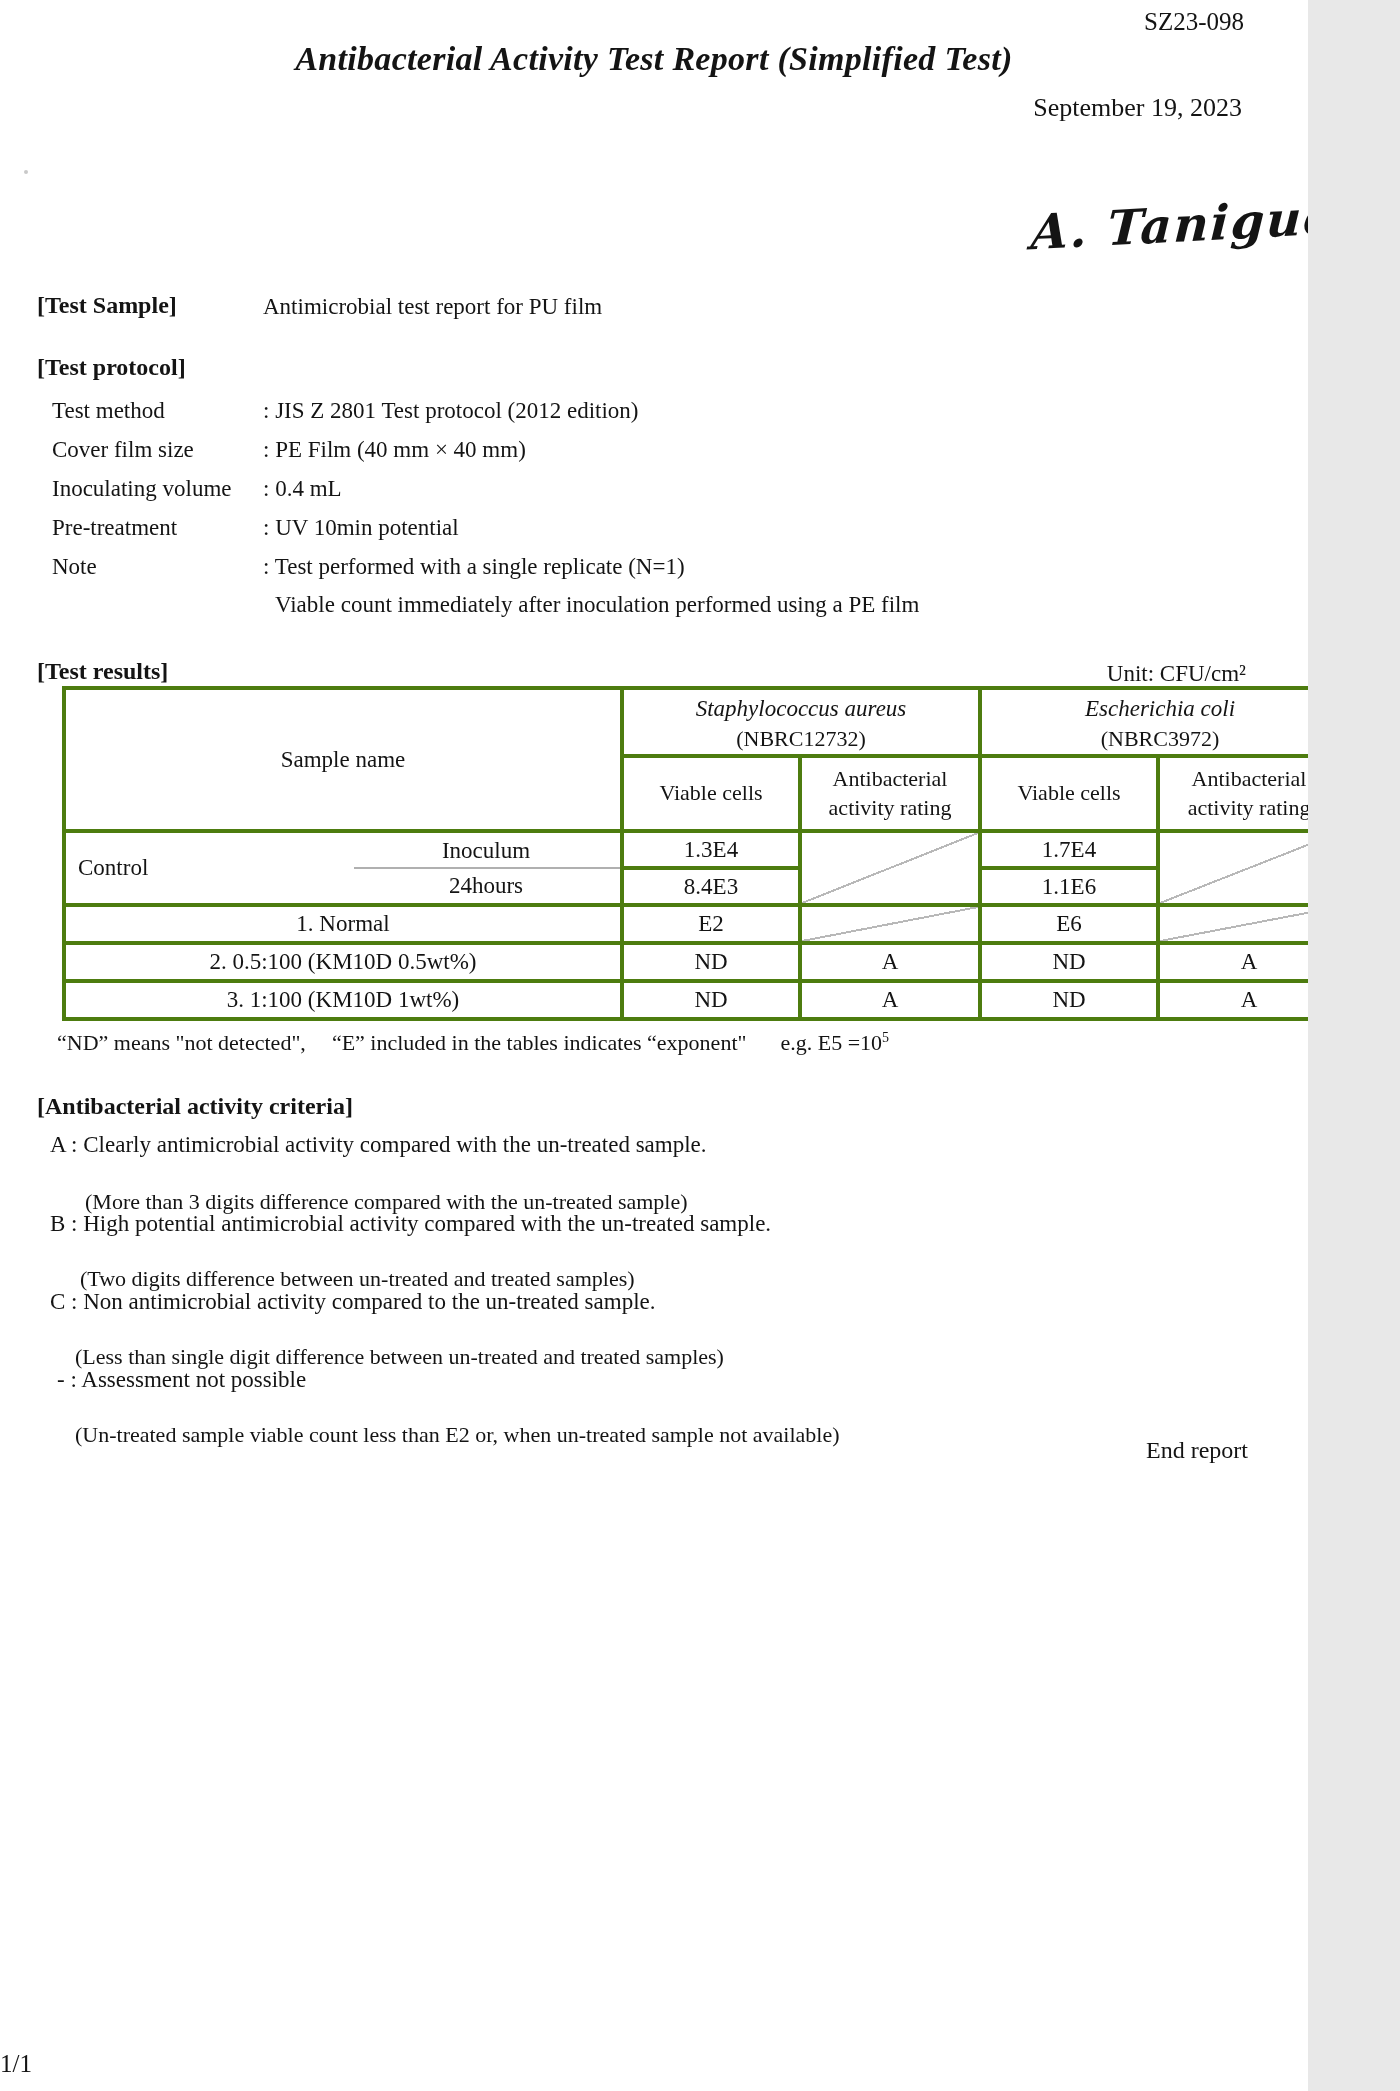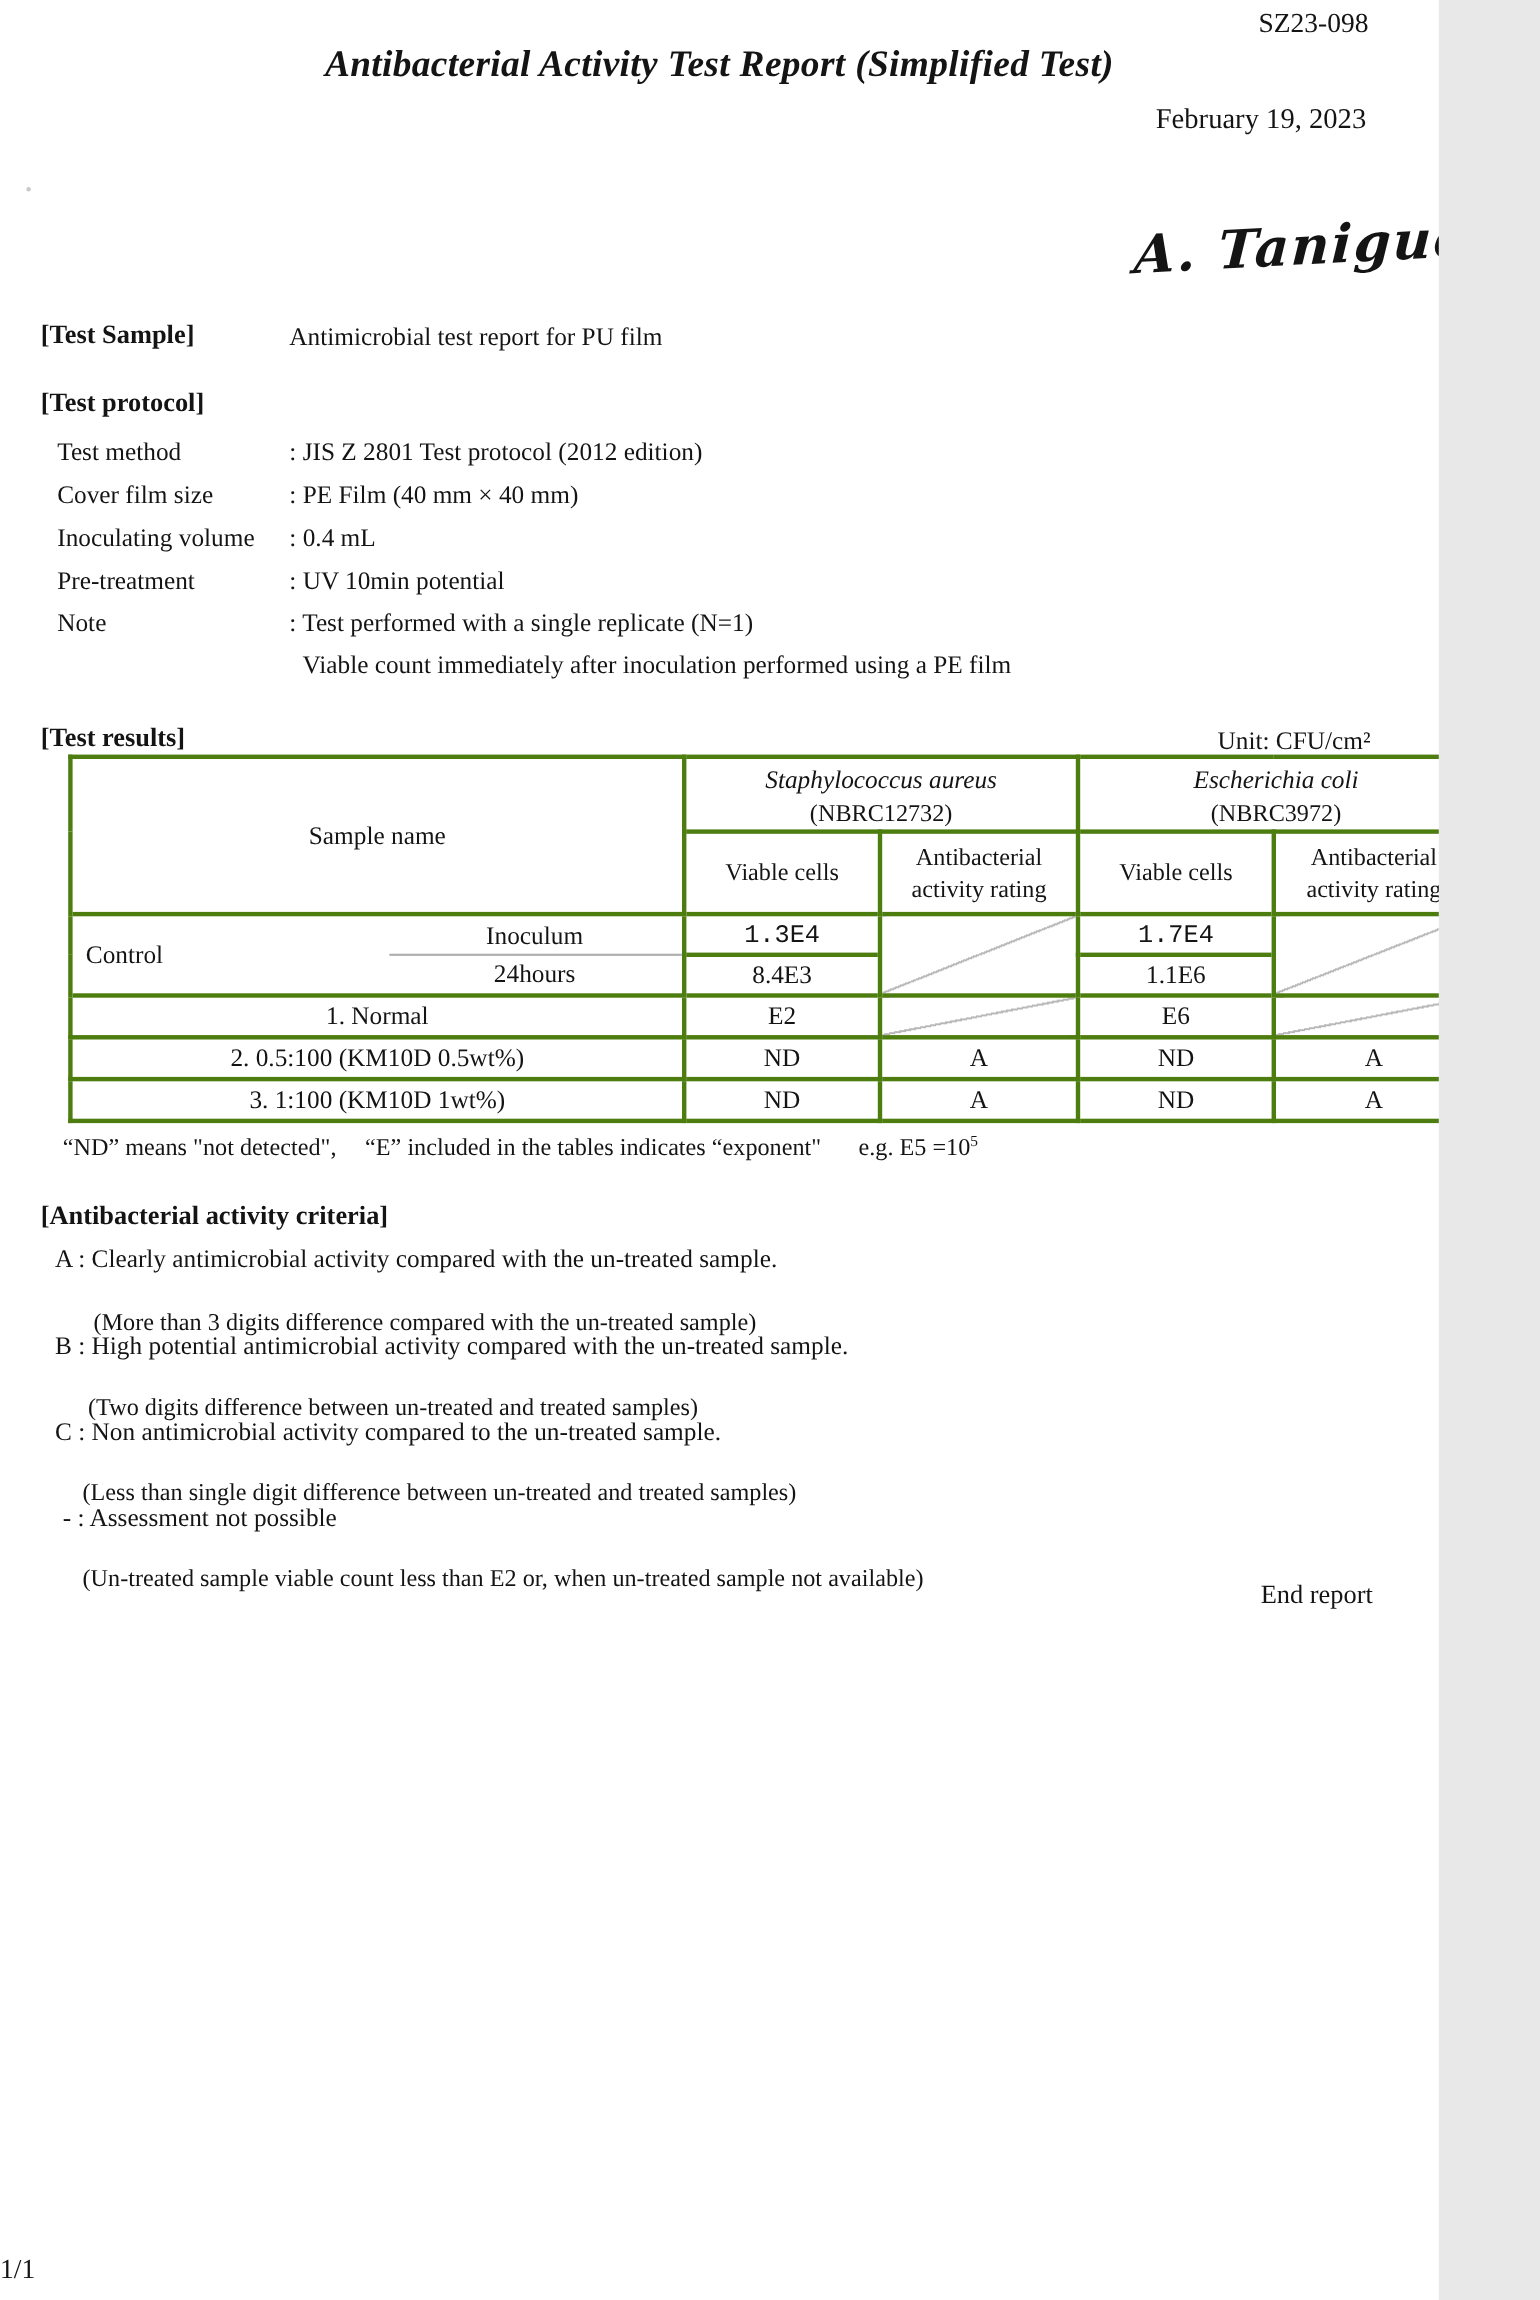--- a/index.html
+++ b/index.html
@@ -50,21 +50,21 @@
   .results-table th, .results-table td {
     border: 4px solid #4d7c0f;
     text-align: center; vertical-align: middle;
     font-weight: normal; padding: 0;
   }
   .results-table { border: 2px solid #989898; }
   .species { font-style: italic; font-size: 23px; line-height: 1.45; }
   .strain  { font-style: normal; font-size: 22px; }
   .subhead { font-size: 22px; line-height: 1.3; }
   .thick-bottom { border-bottom: 3px solid #9b9b9b !important; }
-  .thin-bottom  { border-bottom: 2px solid #b0b0b0 !important; font-family: Liberation Mono, monospace; }
+  .thin-bottom  { border-bottom: 2px solid #b0b0b0 !important; }
   .sample-cell { text-align: left; padding-left: 12px; }
   .control-cell { position: relative; }
   .control-word { position: absolute; left: 12px; top: 50%; transform: translateY(-50%); }
   .control-sub { position: absolute; left: 288px; right: 2px; height: 50%; display: flex; align-items: center; justify-content: center; }
   .control-sub.top { top: 0; }
   .control-sub.bot { bottom: 0; }
   .control-divider { position: absolute; left: 288px; right: 0; top: calc(50% - 1px); height: 2px; background: #b0b0b0; }
   .diag {
     background-image: linear-gradient(to bottom right,
       transparent calc(50% - 1px), #b8b8b8 calc(50% - 1px),
@@ -88,21 +88,21 @@
 </style>
 </head>
 <body>
 
 <div class="page">
 
   <div class="abs stray-dot"></div>
 
   <div class="abs doc-number">SZ23-098</div>
   <div class="abs doc-title">Antibacterial Activity Test Report (Simplified Test)</div>
-  <div class="abs doc-date">February 19, 2023</div>
+  <div class="abs doc-date">September 19, 2023</div>
   <div class="abs signature">A. Taniguchi</div>
 
   <div class="abs section-label ts-label">[Test Sample]</div>
   <div class="abs ts-value">Antimicrobial test report for PU film</div>
 
   <div class="abs section-label tp-label">[Test protocol]</div>
 
   <div class="abs tp-row-name" style="top:398px">Test method</div>
   <div class="abs tp-row-value" style="top:398px">: JIS Z 2801 Test protocol (2012 edition)</div>
   <div class="abs tp-row-name" style="top:437px">Cover film size</div>

